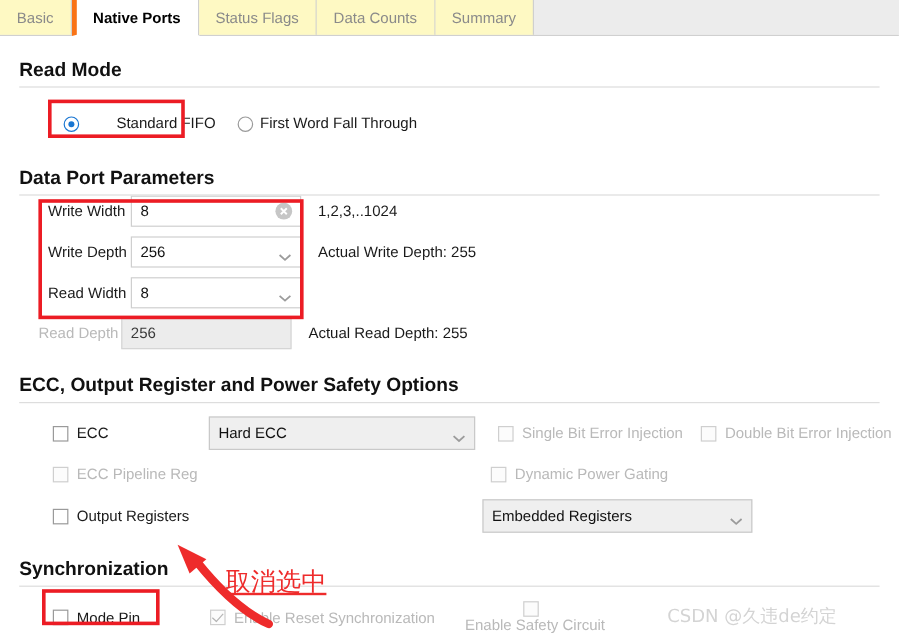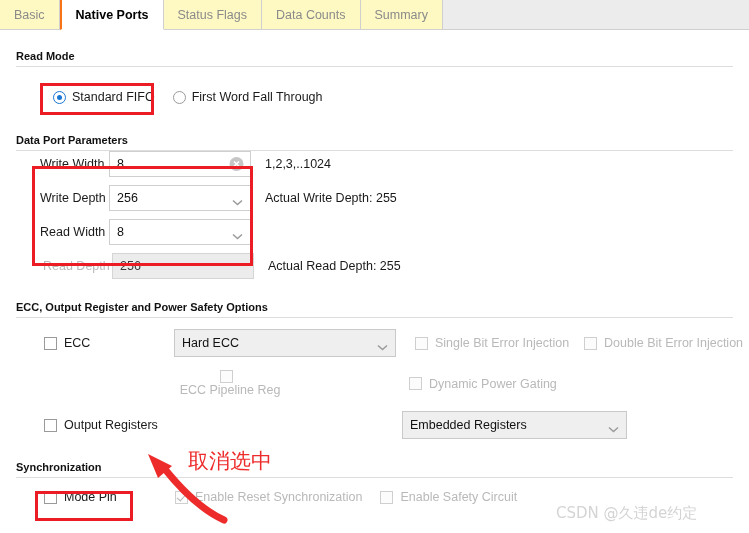--- a/index.html
+++ b/index.html
@@ -35,42 +35,42 @@
     color: #8a8a8a;
     border-right: 1px solid #cfcfcf;
     background: #fef9c3;
     box-sizing: border-box;
     white-space: nowrap;
   }
   .tab.active {
     background: #ffffff;
     color: #000000;
     font-weight: bold;
-    border-left: 2px solid #f97316;
+    border-left: 4px solid #f97316;
     border-right: 1px solid #cfcfcf;
     border-bottom: 1px solid #ffffff;
     margin-bottom: -1px;
   }
   .tabfill {
     flex: 1;
     background: #ececec;
   }
 
   
   .content {
     position: relative;
     padding: 0;
     background: #ffffff;
     height: 502px;
     box-sizing: border-box;
   }
 
   .section-title {
     font-weight: bold;
-    font-size: 11px;
+    font-size: 16px;
     color: #111;
     padding-left: 16px;
   }
   .section-rule {
     height: 1px;
     background: #dddddd;
     margin: 4px 16px 0 16px;
   }
 
   .row {
@@ -247,21 +247,21 @@
 </div>
 
 <div class="content">
 
   <div style="padding-top:20px;">
     <div class="section-title">Read Mode</div>
     <div class="section-rule"></div>
   </div>
 
   <div class="row" style="margin-top:19px; padding-left:47px;">
-    <div class="row" style="padding:4px 6px;">
+    <div class="row" style="padding:4px 6px;gap:25px;">
       <span class="radio checked"></span>
       <span class="radio-label">Standard FIFO</span>
     </div>
     <div class="row" style="margin-left:12px;">
       <span class="radio"></span>
       <span class="radio-label">First Word Fall Through</span>
     </div>
   </div>
 
   <div style="margin-top:26px;">
@@ -301,21 +301,21 @@
     <div class="select" style="width:142px;">
       <span>8</span>
       <span class="chev">
         <svg width="11" height="7" viewBox="0 0 11 7">
             <path d="M1 1.5 L5.5 5.5 L10 1.5"></path>
           </svg>
       </span>
     </div>
   </div>
 
-  <div class="row" style="margin-top:8px; padding-left:43px;">
+  <div class="row" style="margin-top:8px; padding-left:32px;">
     <div class="field-label disabled" style="width:69px;">Read Depth</div>
     <div class="textinput disabled" style="width:142px;">
       <span>256</span>
     </div>
     <div class="hint" style="margin-left:14px;">Actual Read Depth: 255</div>
   </div>
 
   <div style="margin-top:22px;">
     <div class="section-title">ECC, Output Register and Power Safety Options</div>
     <div class="section-rule"></div>
@@ -338,21 +338,21 @@
       <span class="cb disabled"></span>
       <span class="cb-label disabled">Single Bit Error Injection</span>
     </div>
     <div class="row" style="margin-left:15px;align-items:center;">
       <span class="cb disabled"></span>
       <span class="cb-label disabled">Double Bit Error Injection</span>
     </div>
   </div>
 
   <div class="row" style="margin-top:13px; padding-left:44px;">
-    <div class="row" style="width:365px;flex-direction:column;">
+    <div class="row" style="width:365px;">
       <span class="cb disabled"></span>
       <span class="cb-label disabled">ECC Pipeline Reg</span>
     </div>
     <div class="row">
       <span class="cb disabled"></span>
       <span class="cb-label disabled">Dynamic Power Gating</span>
     </div>
   </div>
 
   <div class="row" style="margin-top:14px; padding-left:44px;text-align:right;">
@@ -377,34 +377,34 @@
 
   <div class="row" style="margin-top:12px; padding-left:44px;">
     <div class="row" style="width:131px;">
       <span class="cb"></span>
       <span class="cb-label">Mode Pin</span>
     </div>
     <div class="row">
       <span class="cb checked disabled"></span>
       <span class="cb-label disabled">Enable Reset Synchronization</span>
     </div>
-    <div class="row" style="margin-left:18px;">
+    <div class="row" style="margin-left:18px;flex-direction:column;">
       <span class="cb disabled"></span>
       <span class="cb-label disabled">Enable Safety Circuit</span>
     </div>
   </div>
 
 </div>
 
 <div class="redbox" style="left:40px; top:83px; width:114px; height:32px;"></div>
 
 <div class="redbox" style="left:32px; top:166px; width:221px; height:100px;"></div>
 
 <div class="redbox" style="left:35px; top:491px; width:98px; height:30px;"></div>
 
 <svg style="position:absolute; left:128px; top:452px;" width="105" height="72" viewBox="0 0 105 72">
   <path d="M96 68 C 74 58, 52 36, 36 16" stroke="#ee2b2b" stroke-width="7" fill="none" stroke-linecap="round"></path>
   <path d="M20 2 L44 14 L30 26 Z" fill="#ee2b2b"></path>
 </svg>
 
-<div class="redtext" style="left:188px; top:447px;">取消选中</div>
+<div class="redtext" style="left:188px; top:471px;text-decoration:underline;">取消选中</div>
 
 <div class="watermark" style="left:556px; top:504px;">CSDN @久违de约定</div>
 
 </body></html>

